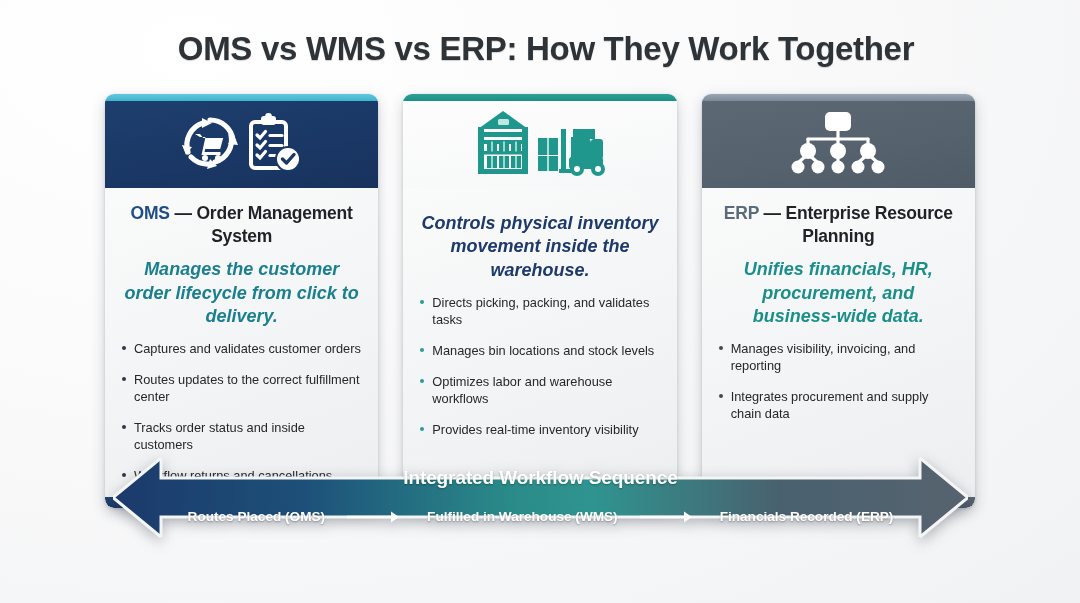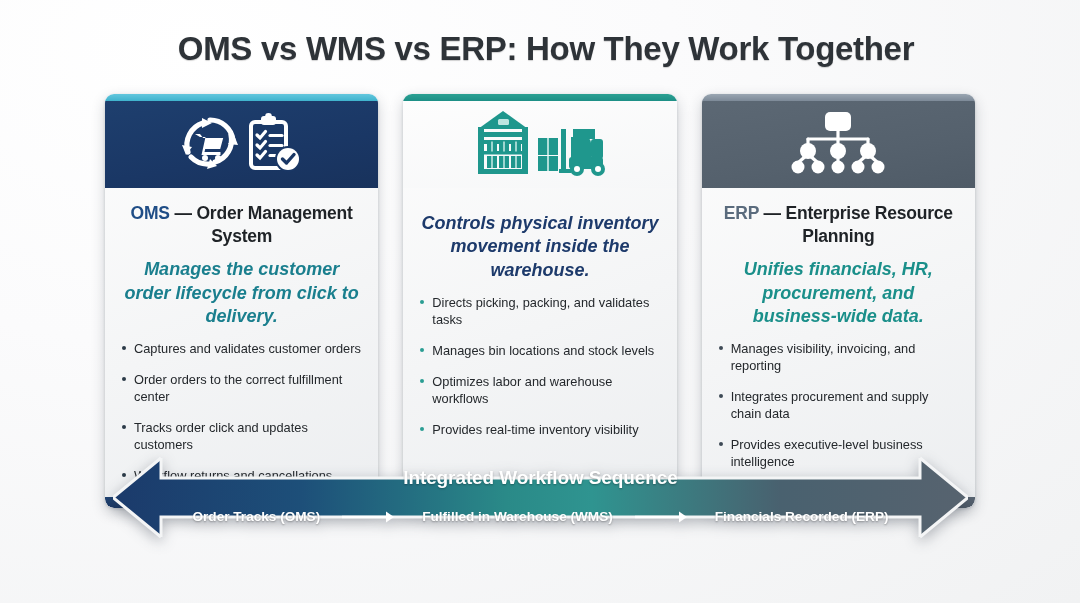--- a/index.html
+++ b/index.html
@@ -169,22 +169,22 @@
           </svg>
         </span>
       </div>
       <div class="card-body">
         <h2 class="card-title">
           <span class="acr">OMS</span><span> — Order Management System</span>
         </h2>
         <div class="tagline">Manages the customer order lifecycle from click to delivery.</div>
         <ul class="bullets">
           <li>Captures and validates customer orders</li>
-          <li>Order orders to the correct fulfillment center</li>
-          <li>Tracks order click and updates customers</li>
+          <li>Routes updates to the correct fulfillment center</li>
+          <li>Tracks order status and inside customers</li>
           <li>Workflow returns and cancellations</li>
         </ul>
       </div>
       <div class="botbar"></div>
     </div>
 
     <div class="card c-wms">
       <div class="topstrip"></div>
       <div class="card-head">
         <span>
@@ -282,21 +282,20 @@
         </span>
       </div>
       <div class="card-body">
         <h2 class="card-title">
           <span class="acr">ERP</span><span> — Enterprise Resource Planning</span>
         </h2>
         <div class="tagline">Unifies financials, HR, procurement, and business-wide data.</div>
         <ul class="bullets">
           <li>Manages visibility, invoicing, and reporting</li>
           <li>Integrates procurement and supply chain data</li>
-          <li>Provides executive-level business intelligence</li>
         </ul>
       </div>
       <div class="botbar"></div>
     </div>
 
   </div>
 
   <div class="banner">
     <svg width="855" height="83" viewBox="0 0 855 83">
       <defs>
@@ -311,21 +310,21 @@
       </defs>
       <path d="M0 41.5 L48 2 L48 22 L807 22 L807 2 L855 41.5 L807 81 L807 61 L48 61 L48 81 Z" fill="url(#bannerGrad)"></path>
       <path d="M48 2 L48 22 L807 22 L807 2" fill="none" stroke="#f4f5f6" stroke-width="3"></path>
       <path d="M48 81 L48 61 L807 61 L807 81" fill="none" stroke="#f4f5f6" stroke-width="3"></path>
       <path d="M0 41.5 L48 2 M0 41.5 L48 81" fill="none" stroke="#f4f5f6" stroke-width="3"></path>
       <path d="M855 41.5 L807 2 M855 41.5 L807 81" fill="none" stroke="#f4f5f6" stroke-width="3"></path>
     </svg>
     <div class="banner-text">
       <div class="banner-head">Integrated Workflow Sequence</div>
       <div class="banner-steps">
-        <span class="step">Order Tracks (OMS)</span>
+        <span class="step">Routes Placed (OMS)</span>
         <span class="step-arrow">
           <svg width="58" height="14" viewBox="0 0 58 14">
             <path d="M0 7 H48" stroke="#ffffff" stroke-width="2.4"></path>
             <path d="M44 1.5 L52 7 L44 12.5 Z" fill="#ffffff"></path>
           </svg>
         </span>
         <span class="step">Fulfilled in Warehouse (WMS)</span>
         <span class="step-arrow">
           <svg width="58" height="14" viewBox="0 0 58 14">
             <path d="M0 7 H48" stroke="#ffffff" stroke-width="2.4"></path>

